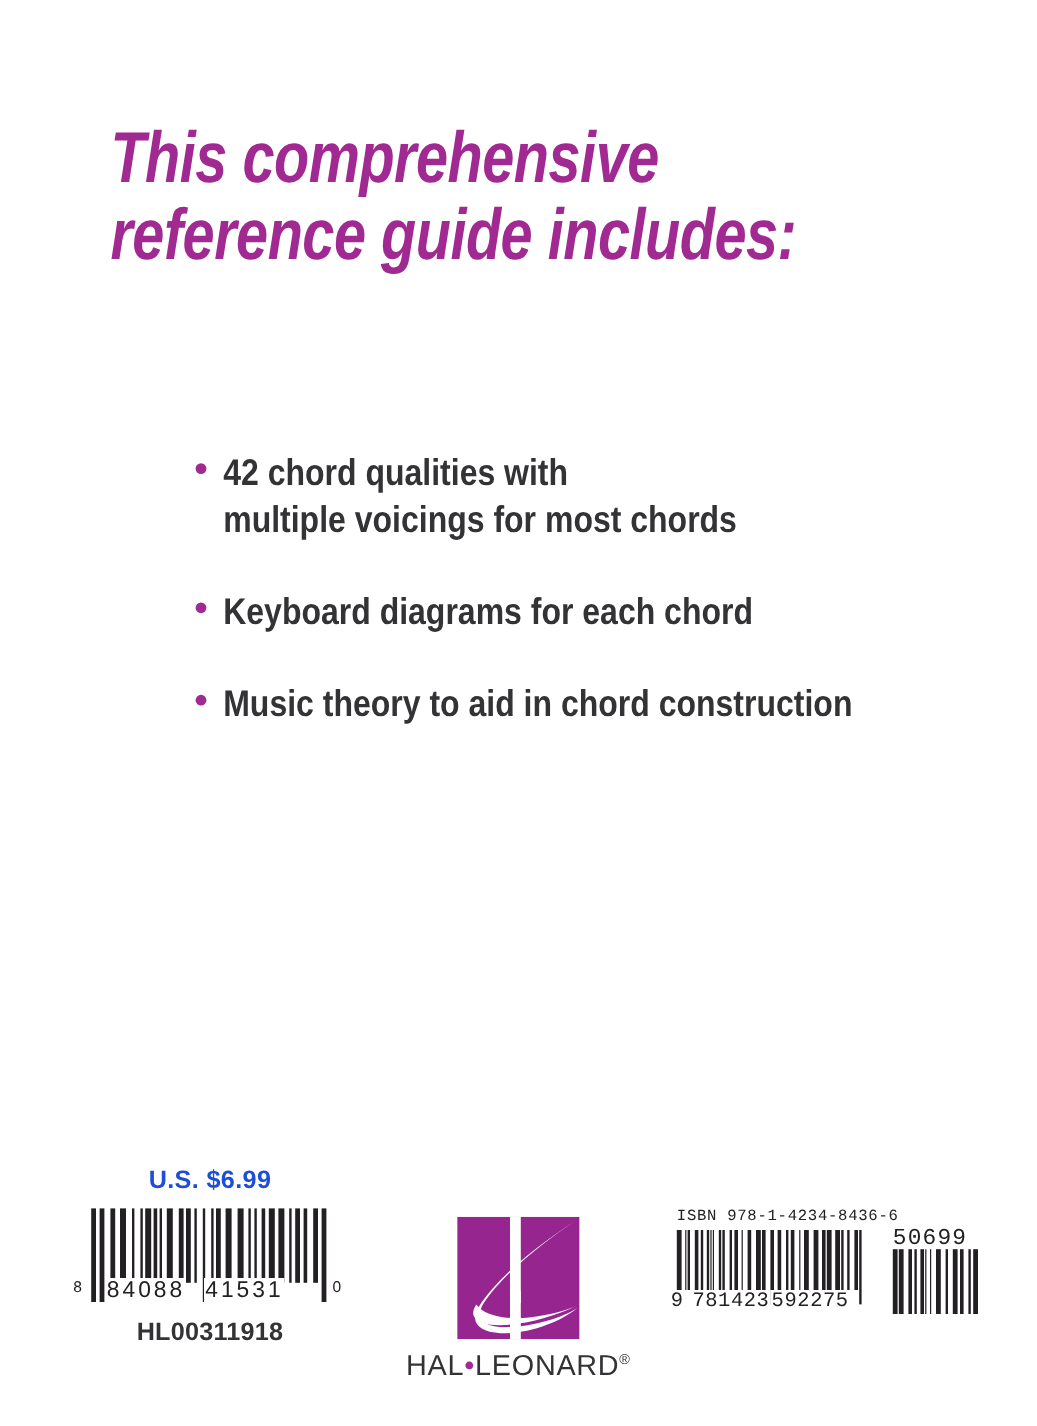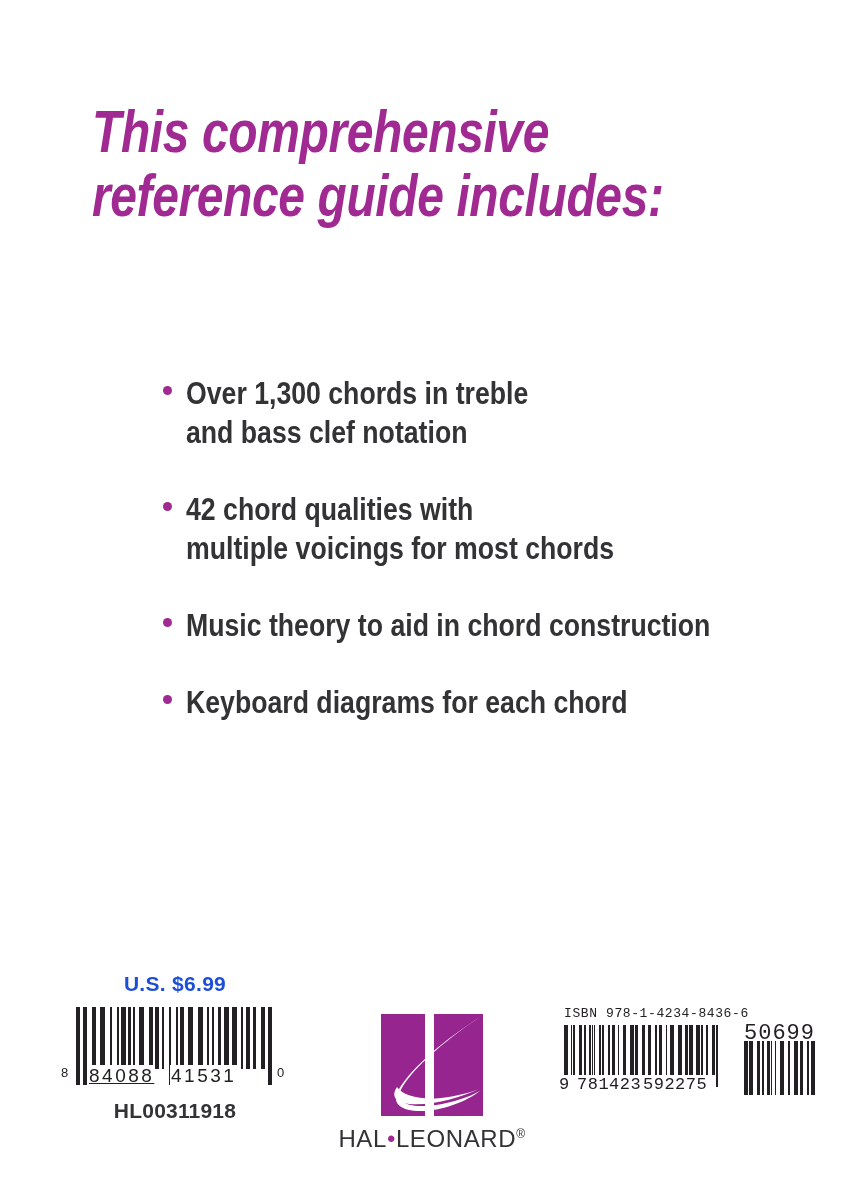--- a/index.html
+++ b/index.html
@@ -236,53 +236,48 @@
     left: 186px;
     top: 16px;
     width: 72px;
     height: 54px;
   }
   .ean-addon-digits {
     position: absolute;
     left: 186px;
     top: -4px;
     font-family: "Liberation Mono", monospace;
-    font-size: 22px;
+    font-size: 19px;
     color: #232023;
     letter-spacing: 1px;
   }
 </style>
 </head>
 <body>
 
 <div class="page">
 
   <div class="headline">
     <span class="headline-line">This comprehensive</span>
     <span class="headline-line">reference guide includes:</span>
   </div>
 
   <ul class="features" style="list-style:none;margin:0;padding:0;">
-    <li class="feature-item">
-      <span class="feature-bullet"></span>
-      <span class="feature-line">Over 1,300 chords in treble</span>
-      <span class="feature-line">and bass clef notation</span>
-    </li>
     <li class="feature-item">
       <span class="feature-bullet"></span>
       <span class="feature-line">42 chord qualities with</span>
       <span class="feature-line">multiple voicings for most chords</span>
     </li>
     <li class="feature-item">
       <span class="feature-bullet"></span>
-      <span class="feature-line">Music theory to aid in chord construction</span>
+      <span class="feature-line">Keyboard diagrams for each chord</span>
     </li>
     <li class="feature-item">
       <span class="feature-bullet"></span>
-      <span class="feature-line">Keyboard diagrams for each chord</span>
+      <span class="feature-line">Music theory to aid in chord construction</span>
     </li>
   </ul>
 
   <div class="bottom">
 
     <div class="upc-block">
       <div class="price">U.S. $6.99</div>
 
       <div class="upc-bars-wrap">
         <div class="upc-bars" id="upcBars">
@@ -310,21 +305,21 @@
             <span style="left: 148px; width: 5px; height: 62px;"></span>
             <span style="left: 156px; width: 5px; height: 62px;"></span>
             <span style="left: 165px; width: 2px; height: 62px;"></span>
             <span style="left: 170px; width: 4px; height: 62px;"></span>
             <span style="left: 177px; width: 3px; height: 62px;"></span>
             <span style="left: 185px; width: 4px; height: 62px;"></span>
             <span style="left: 192px; width: 4px; height: 78px;"></span>
           </div>
         <div class="upc-digits">
           <span class="d small" style="left:0px;">8</span>
-          <span class="d" style="left:28px;text-decoration:underline;">84088</span>
+          <span class="d" style="left:28px;">84088</span>
           <span class="d" style="left:110px;">41531</span>
           <span class="d small" style="left:216px;">0</span>
         </div>
       </div>
 
       <div class="hl-number">HL00311918</div>
     </div>
 
     <div class="logo-block">
       <div class="logo-mark">

